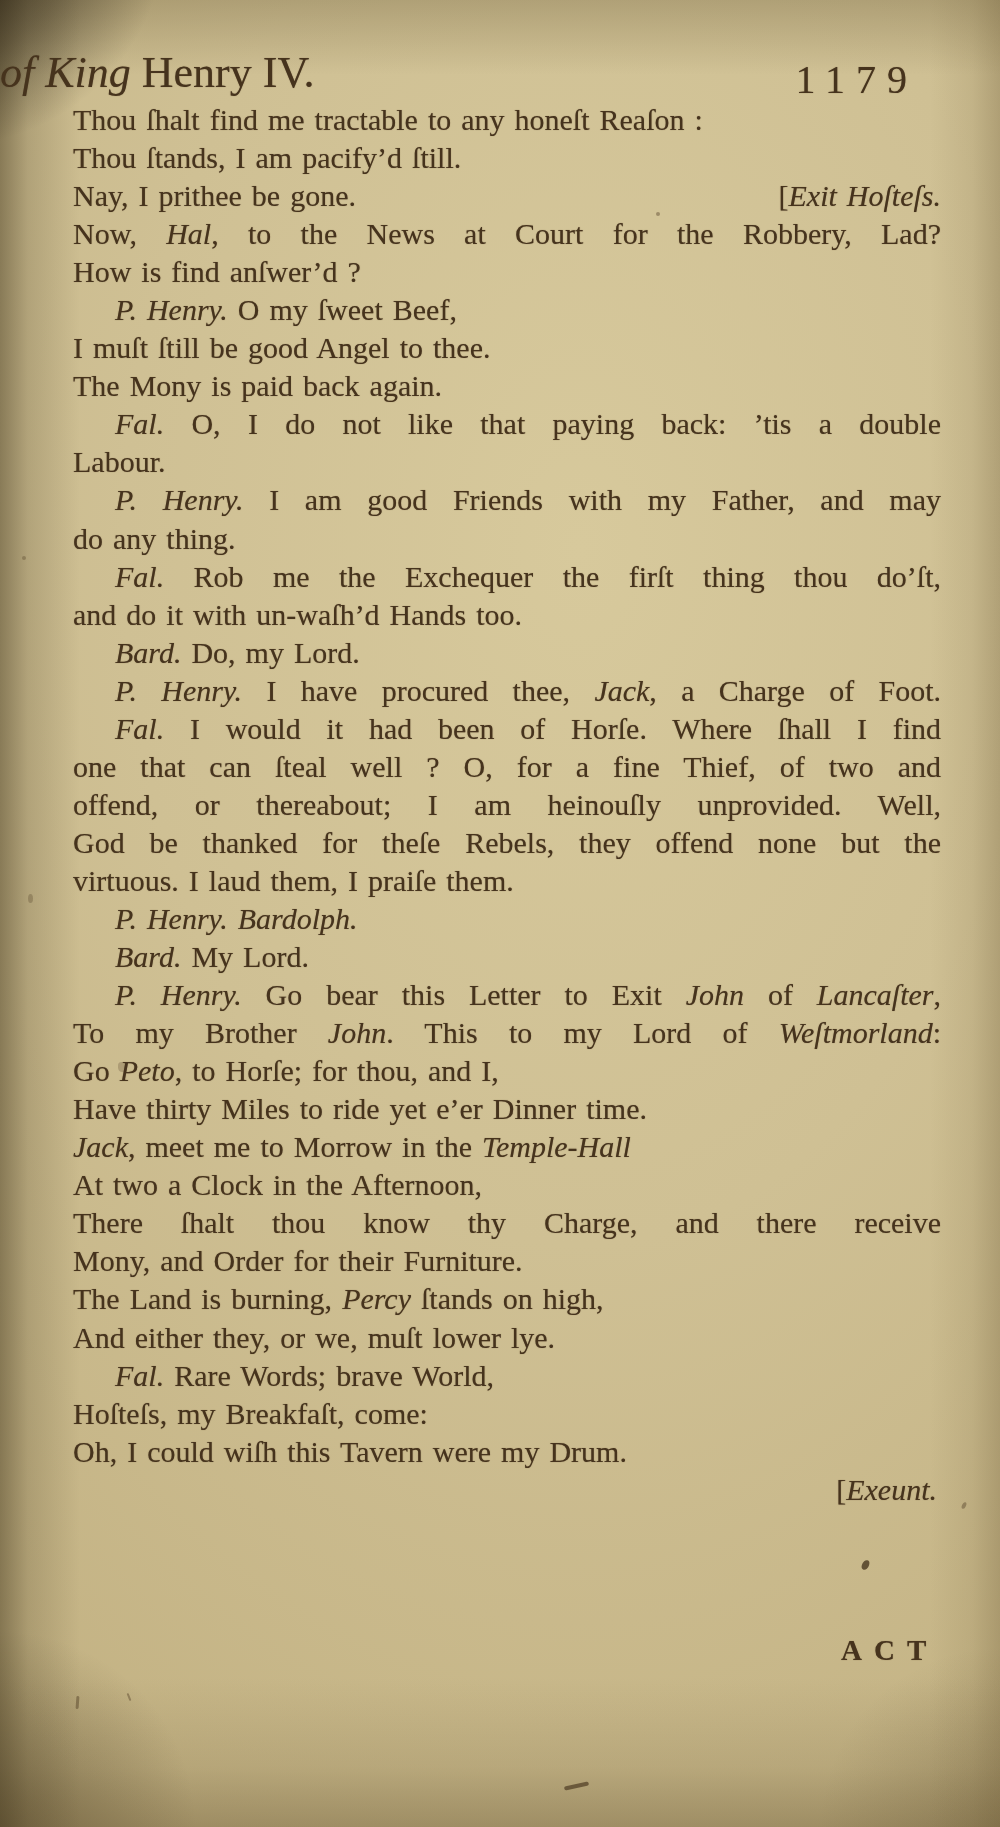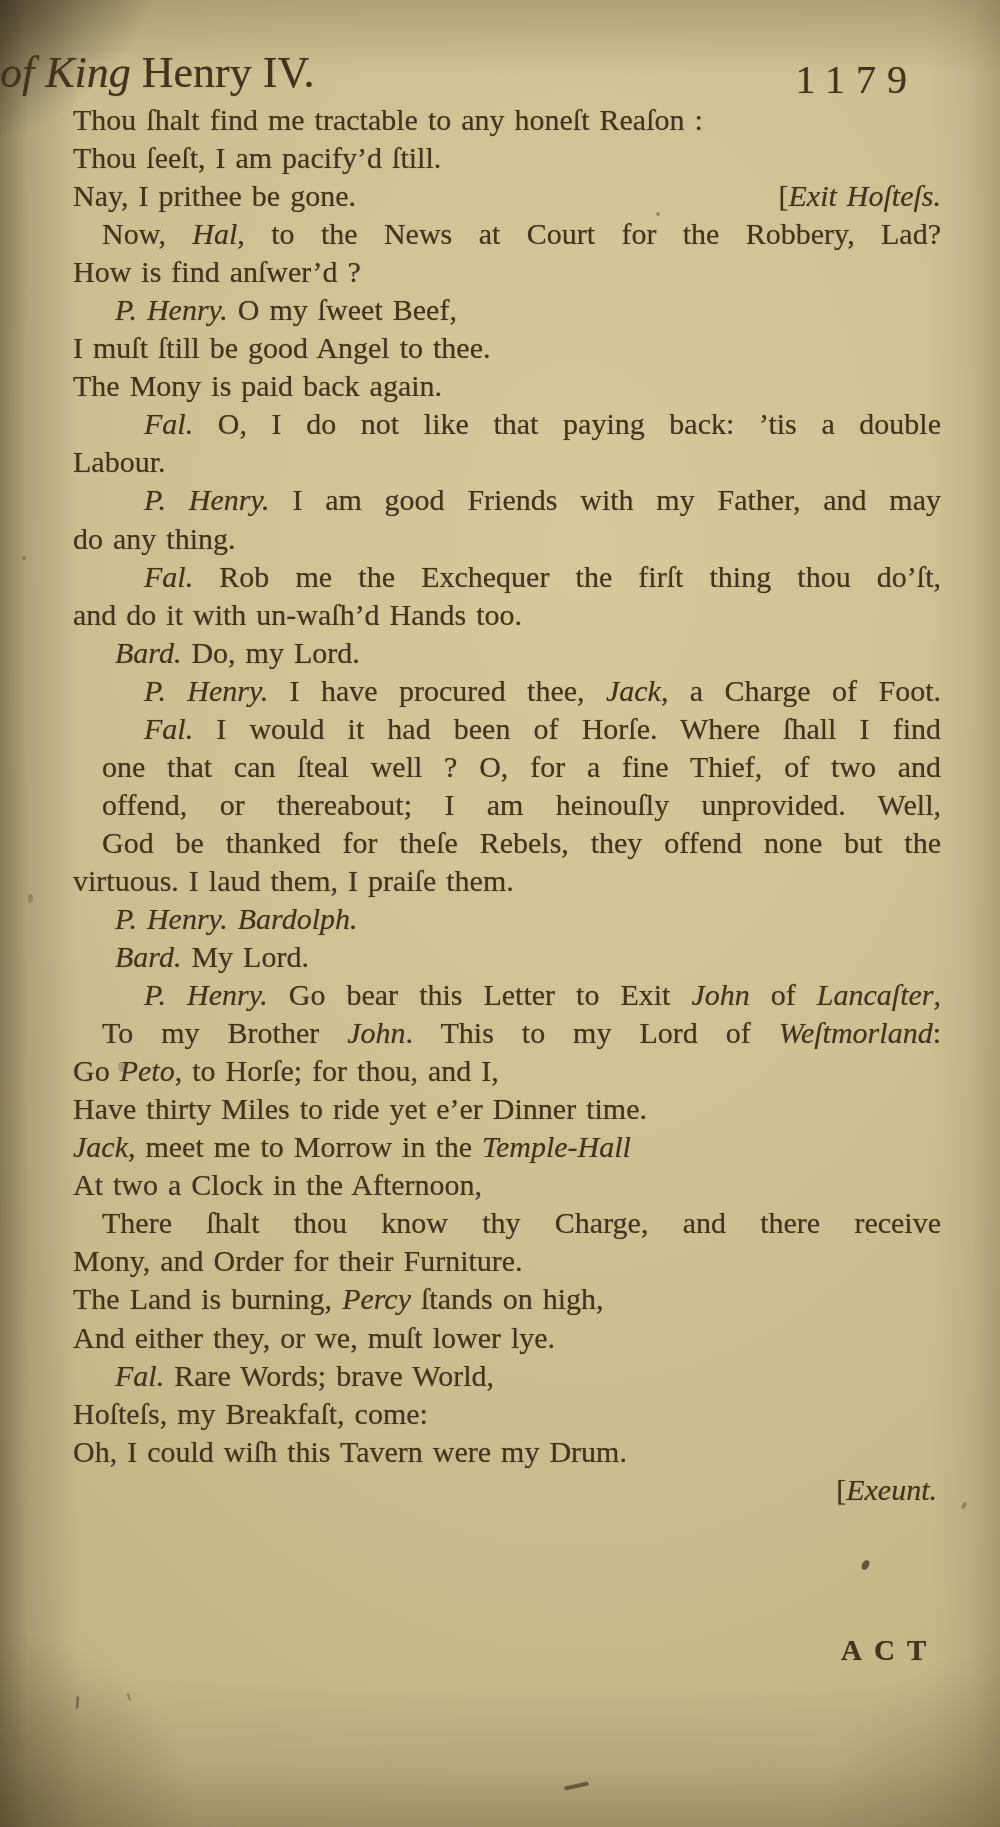--- a/index.html
+++ b/index.html
@@ -28,21 +28,21 @@
   .page-number{
     position:absolute;top:58px;right:82px;
     font-size:40px;letter-spacing:11px;line-height:44px;
   }
   .body-text{
     position:absolute;top:101px;left:73px;width:868px;
     font-size:30px;line-height:38.05px;word-spacing:2.5px;
   }
   .line{position:relative;min-height:38.05px;}
   .line.indent{padding-left:42px;}
-  .line.justify{text-align:justify;text-align-last:justify;margin-left:29px;}
+  .line.justify{text-align:justify;text-align-last:justify;}
   .line.right{text-align:right;padding-right:4px;}
   .line-right{position:absolute;right:0;top:0;}
   .catchword{
     position:absolute;top:1634px;left:841px;
     font-size:29px;letter-spacing:12px;white-space:nowrap;font-weight:bold;
   }
   .speck{position:absolute;background:rgba(74,56,32,.8);border-radius:50%;}
   .speck.s1{left:862px;top:1560px;width:7px;height:10px;border-radius:60% 40% 60% 40%;transform:rotate(15deg);}
   .speck.s2{left:564px;top:1784px;width:25px;height:4px;border-radius:2px;transform:rotate(-12deg);opacity:.85;}
   .speck.s3{left:76px;top:1696px;width:3px;height:13px;border-radius:2px;transform:rotate(4deg);opacity:.55;}
@@ -57,21 +57,21 @@
 <body>
 
 <div class="page" style="--paper-light: #d7c99c; --paper: #cfc094; --paper-dark: #c3b283; --ink: #46331d;">
 
   <div class="header-title"><span class="it">of King</span><span> Henry IV.</span></div>
 
   <div class="page-number">1179</div>
 
   <div class="body-text" id="body-text">
       <div class="line"><span>Thou ſhalt find me tractable to any honeſt Reaſon :</span></div>
-      <div class="line"><span>Thou ſeeſt, I am pacify’d ſtill.</span></div>
+      <div class="line"><span>Thou ſtands, I am pacify’d ſtill.</span></div>
       <div class="line"><span>Nay, I prithee be gone.</span><span class="line-right"><span>[</span><span class="it">Exit Hoſteſs.</span></span></div>
       <div class="line justify"><span>Now, </span><span class="it">Hal</span><span>, to the News at Court for the Robbery, Lad?</span></div>
       <div class="line"><span>How is find anſwer’d ?</span></div>
       <div class="line indent"><span class="it">P. Henry.</span><span> O my ſweet Beef,</span></div>
       <div class="line"><span>I muſt ſtill be good Angel to thee.</span></div>
       <div class="line"><span>The Mony is paid back again.</span></div>
       <div class="line indent justify"><span class="it">Fal.</span><span> O, I do not like that paying back: ’tis a double</span></div>
       <div class="line"><span>Labour.</span></div>
       <div class="line indent justify"><span class="it">P. Henry.</span><span> I am good Friends with my Father, and may</span></div>
       <div class="line"><span>do any thing.</span></div>

